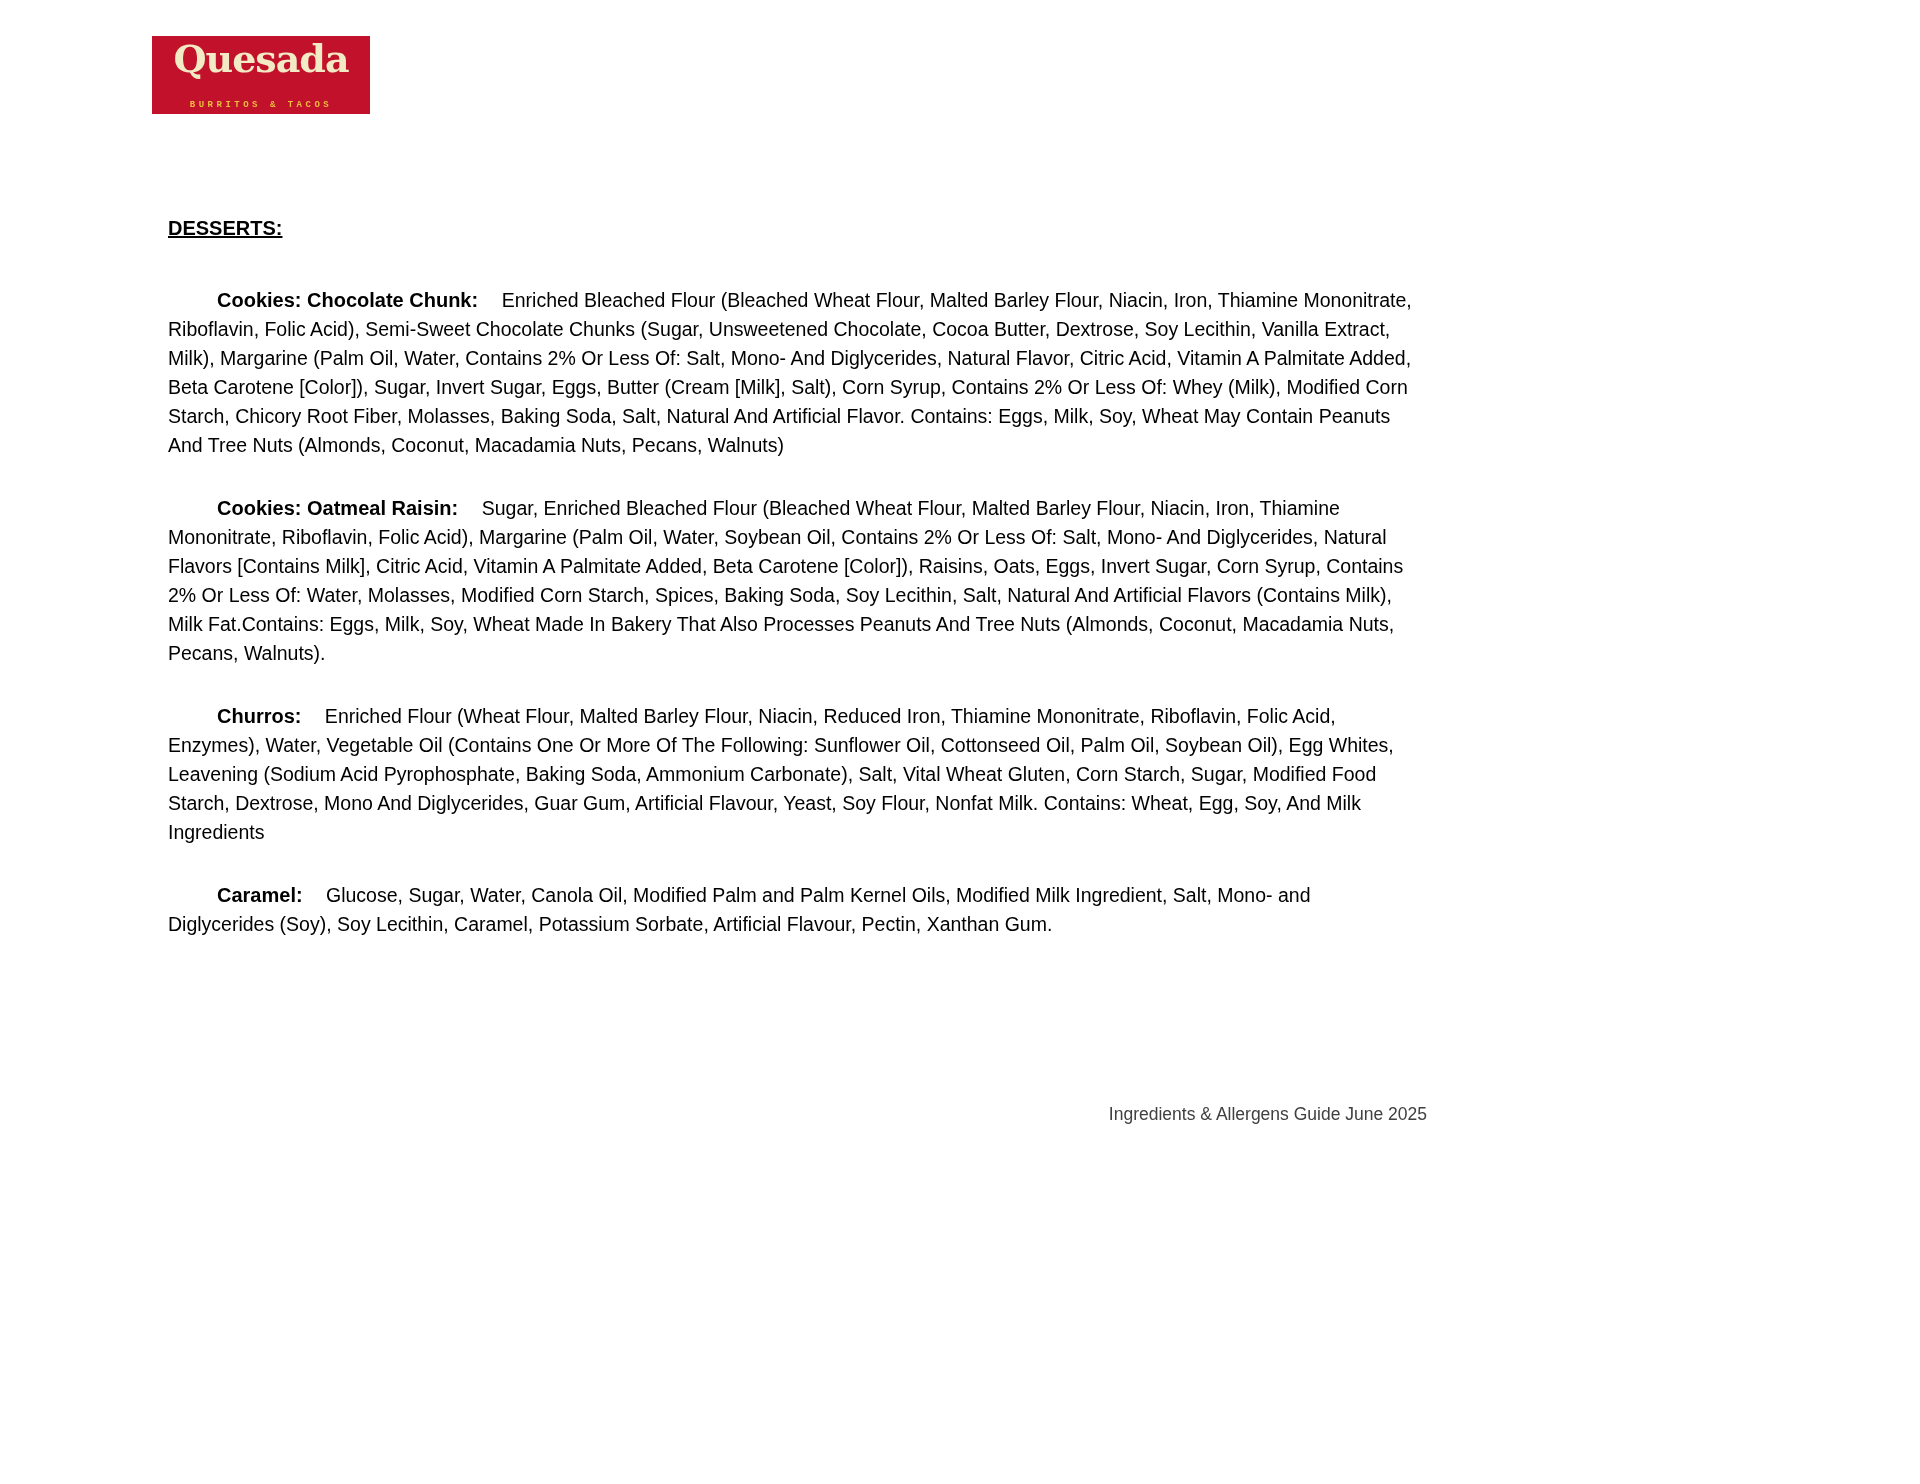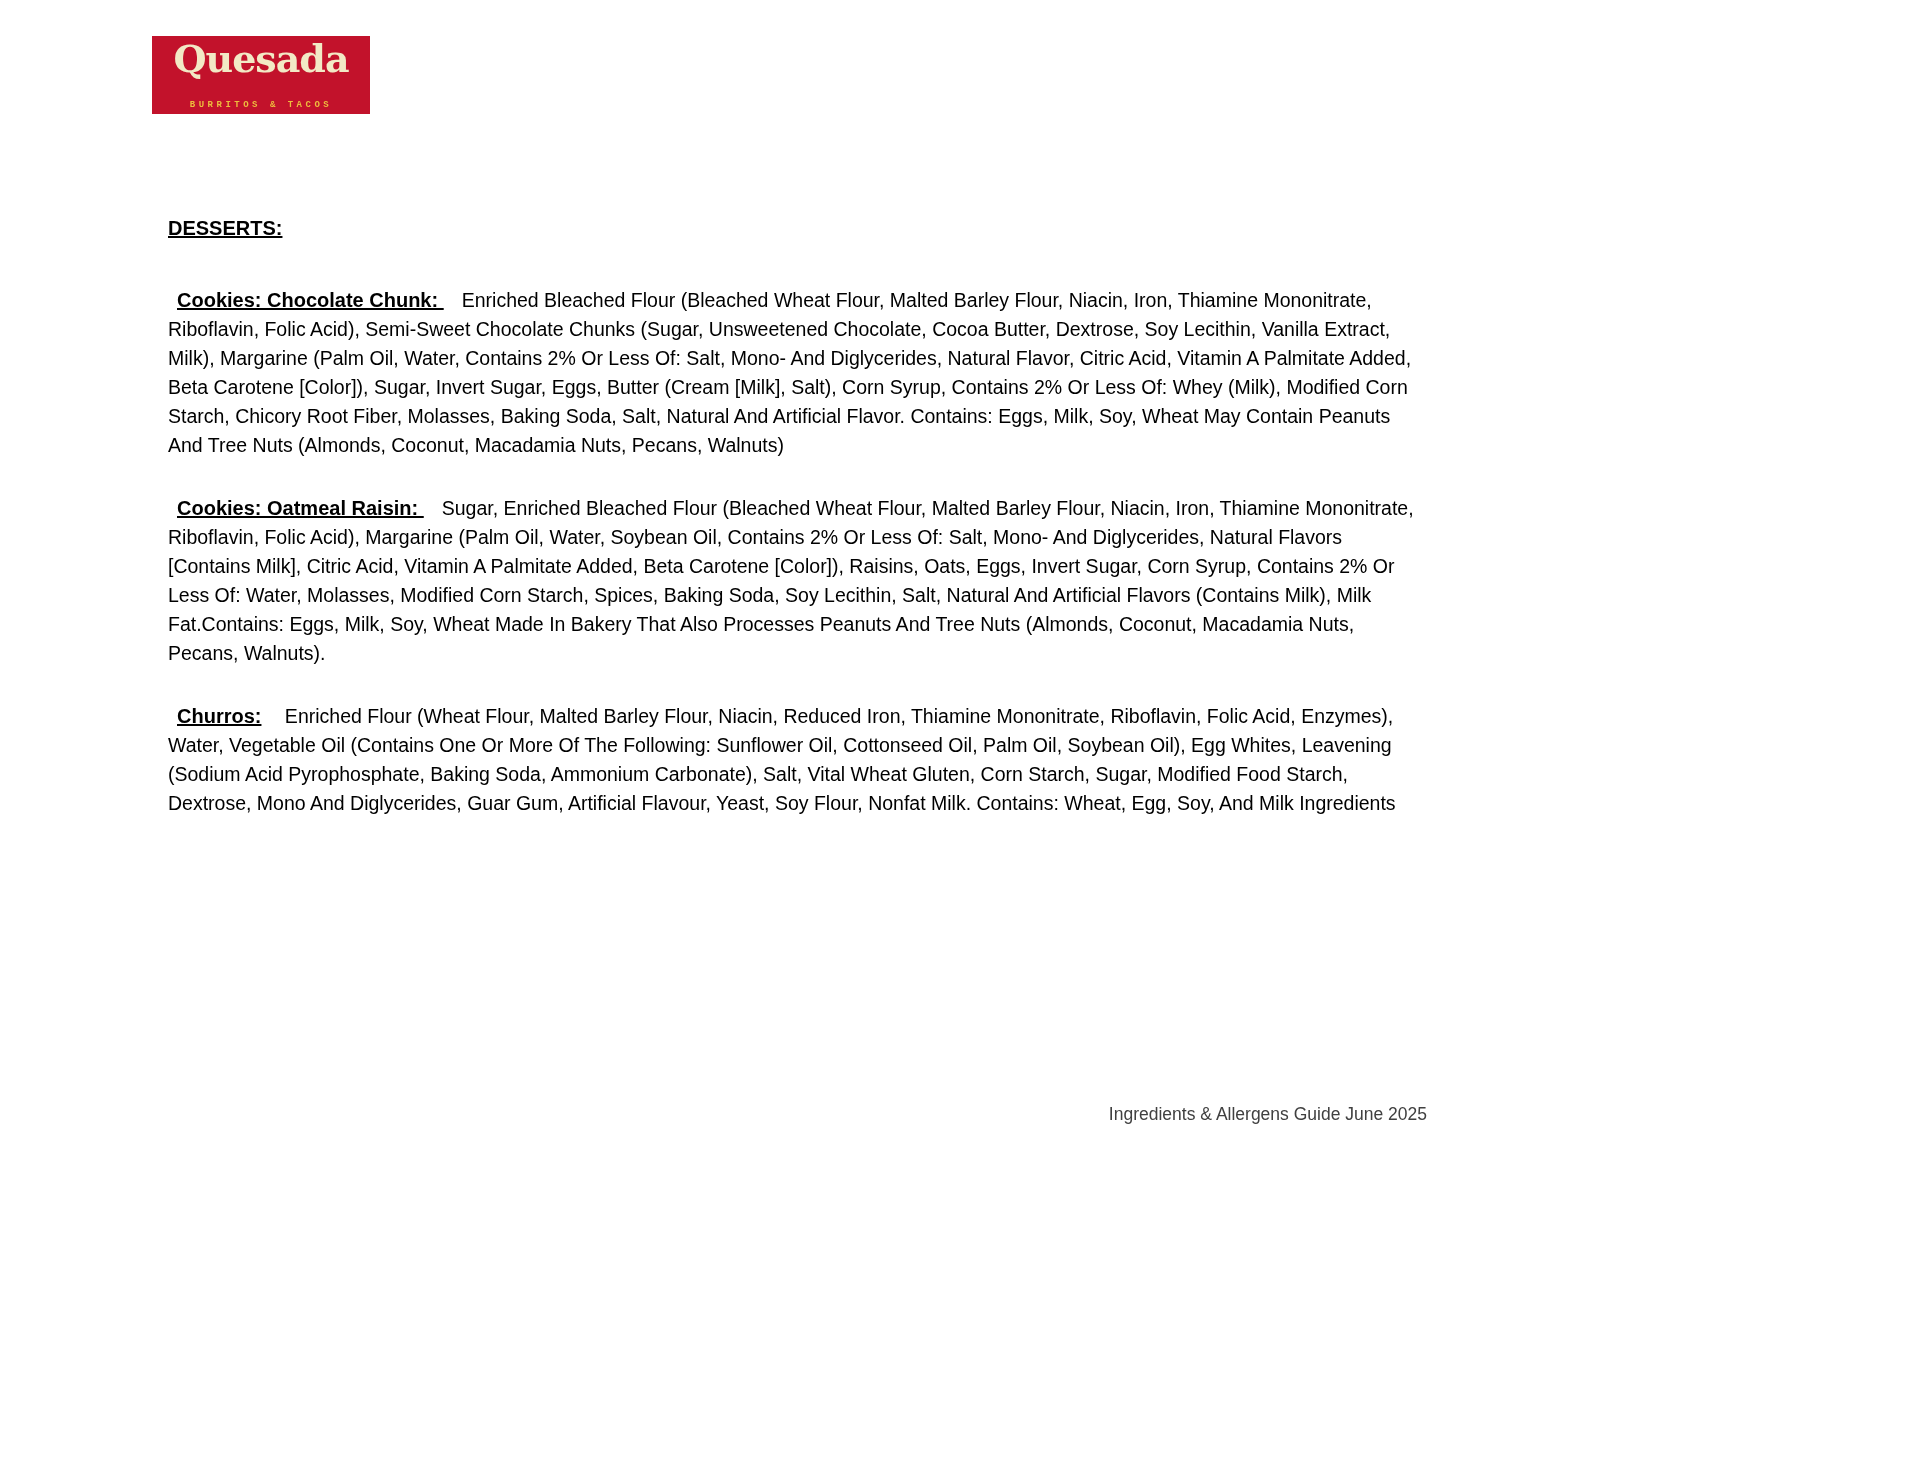--- a/index.html
+++ b/index.html
@@ -58,22 +58,22 @@
     margin-bottom: 28px;
   }
   .entry {
     font-size: 19.5px;
     line-height: 29px;
     margin-bottom: 16px;
     text-align: left;
   }
   .entry-label {
     font-weight: bold;
-    text-decoration: underline;
     font-size: 20px;
+    margin-left: 40px;
   }
 
   
   .footer {
     position: absolute;
     top: 1086px;
     left: 143px;
     width: 1284px;
     text-align: right;
     font-size: 17.5px;
@@ -92,18 +92,19 @@
 
   <div class="content">
     <h1 class="heading">DESSERTS:</h1>
 
     <p class="entry"><span class="entry-label">Cookies: Chocolate Chunk: </span><span class="entry-text">Enriched Bleached Flour (Bleached Wheat Flour, Malted Barley Flour, Niacin, Iron, Thiamine Mononitrate, Riboflavin, Folic Acid), Semi-Sweet Chocolate Chunks (Sugar, Unsweetened Chocolate, Cocoa Butter, Dextrose, Soy Lecithin, Vanilla Extract, Milk), Margarine (Palm Oil, Water, Contains 2% Or Less Of: Salt, Mono- And Diglycerides, Natural Flavor, Citric Acid, Vitamin A Palmitate Added, Beta Carotene [Color]), Sugar, Invert Sugar, Eggs, Butter (Cream [Milk], Salt), Corn Syrup, Contains 2% Or Less Of: Whey (Milk), Modified Corn Starch, Chicory Root Fiber, Molasses, Baking Soda, Salt, Natural And Artificial Flavor. Contains: Eggs, Milk, Soy, Wheat May Contain Peanuts And Tree Nuts (Almonds, Coconut, Macadamia Nuts, Pecans, Walnuts)</span></p>
 
     <p class="entry"><span class="entry-label">Cookies: Oatmeal Raisin: </span><span class="entry-text">Sugar, Enriched Bleached Flour (Bleached Wheat Flour, Malted Barley Flour, Niacin, Iron, Thiamine Mononitrate, Riboflavin, Folic Acid), Margarine (Palm Oil, Water, Soybean Oil, Contains 2% Or Less Of: Salt, Mono- And Diglycerides, Natural Flavors [Contains Milk], Citric Acid, Vitamin A Palmitate Added, Beta Carotene [Color]), Raisins, Oats, Eggs, Invert Sugar, Corn Syrup, Contains 2% Or Less Of: Water, Molasses, Modified Corn Starch, Spices, Baking Soda, Soy Lecithin, Salt, Natural And Artificial Flavors (Contains Milk), Milk Fat.Contains: Eggs, Milk, Soy, Wheat Made In Bakery That Also Processes Peanuts And Tree Nuts (Almonds, Coconut, Macadamia Nuts, Pecans, Walnuts).</span></p>
 
     <p class="entry"><span class="entry-label">Churros:</span><span class="entry-text"> Enriched Flour (Wheat Flour, Malted Barley Flour, Niacin, Reduced Iron, Thiamine Mononitrate, Riboflavin, Folic Acid, Enzymes), Water, Vegetable Oil (Contains One Or More Of The Following: Sunflower Oil, Cottonseed Oil, Palm Oil, Soybean Oil), Egg Whites, Leavening (Sodium Acid Pyrophosphate, Baking Soda, Ammonium Carbonate), Salt, Vital Wheat Gluten, Corn Starch, Sugar, Modified Food Starch, Dextrose, Mono And Diglycerides, Guar Gum, Artificial Flavour, Yeast, Soy Flour, Nonfat Milk. Contains: Wheat, Egg, Soy, And Milk Ingredients</span></p>
 
+    <p class="entry"><span class="entry-label">Caramel:</span><span class="entry-text"> Glucose, Sugar, Water, Canola Oil, Modified Palm and Palm Kernel Oils, Modified Milk Ingredient, Salt, Mono- and Diglycerides (Soy), Soy Lecithin, Caramel, Potassium Sorbate, Artificial Flavour, Pectin, Xanthan Gum.</span></p>
 
   </div>
 
   <div class="footer">Ingredients &amp; Allergens Guide June 2025</div>
 
 </div>
 
 </body></html>

